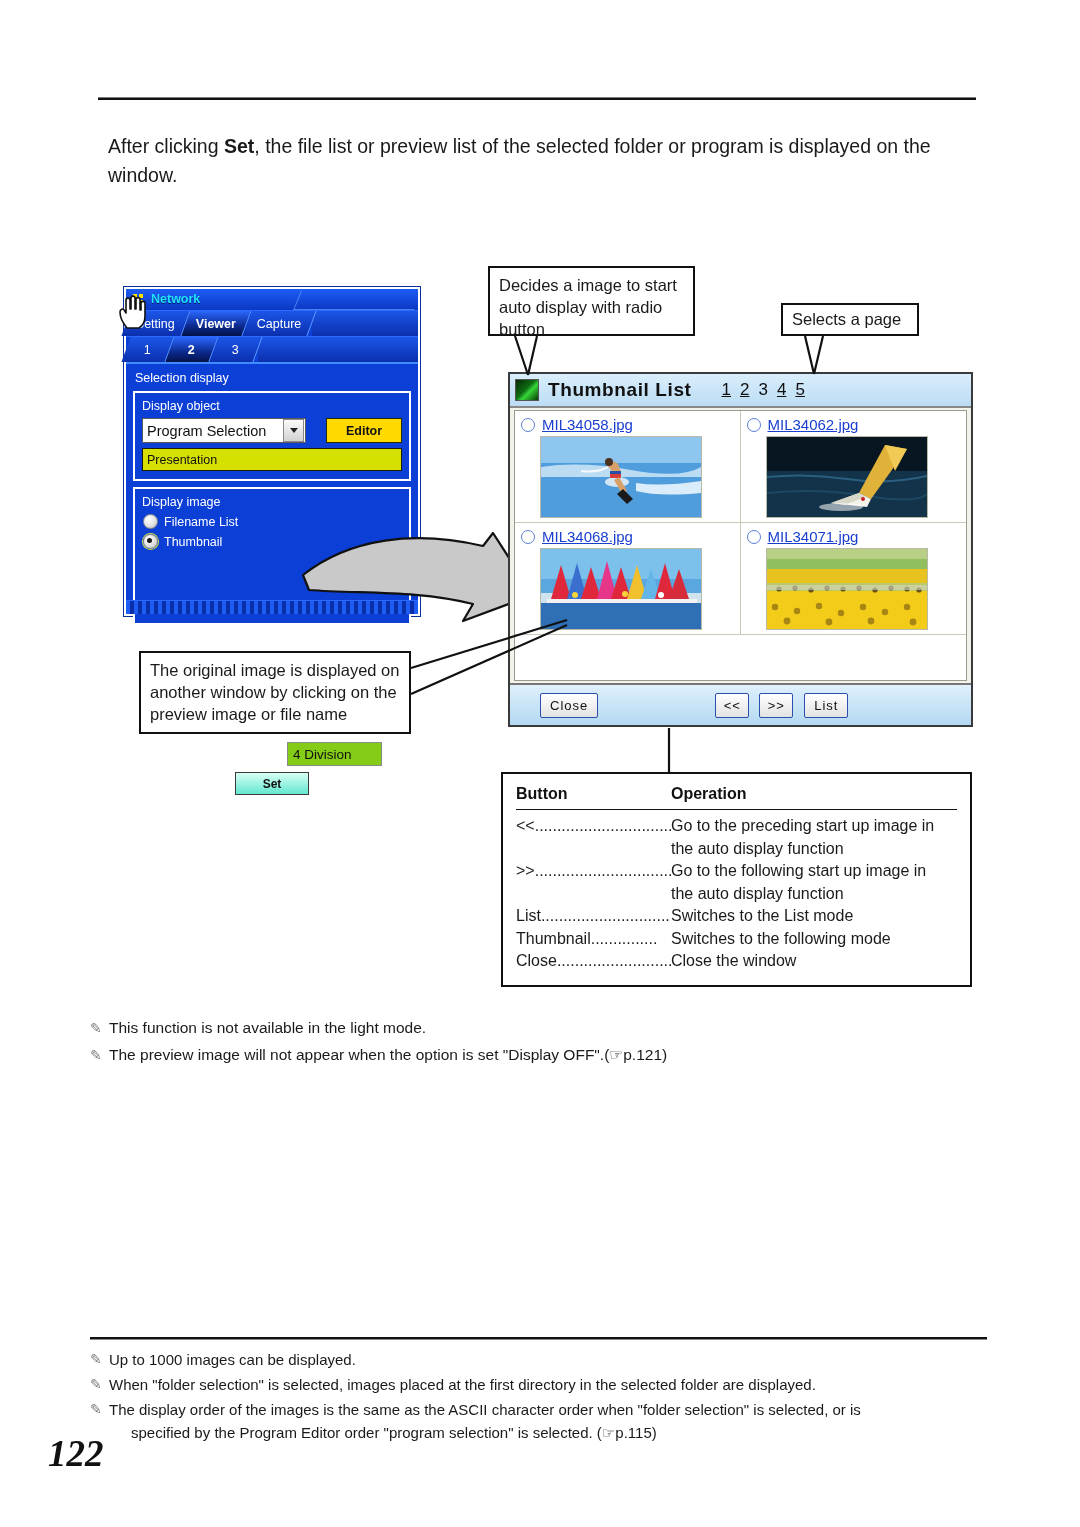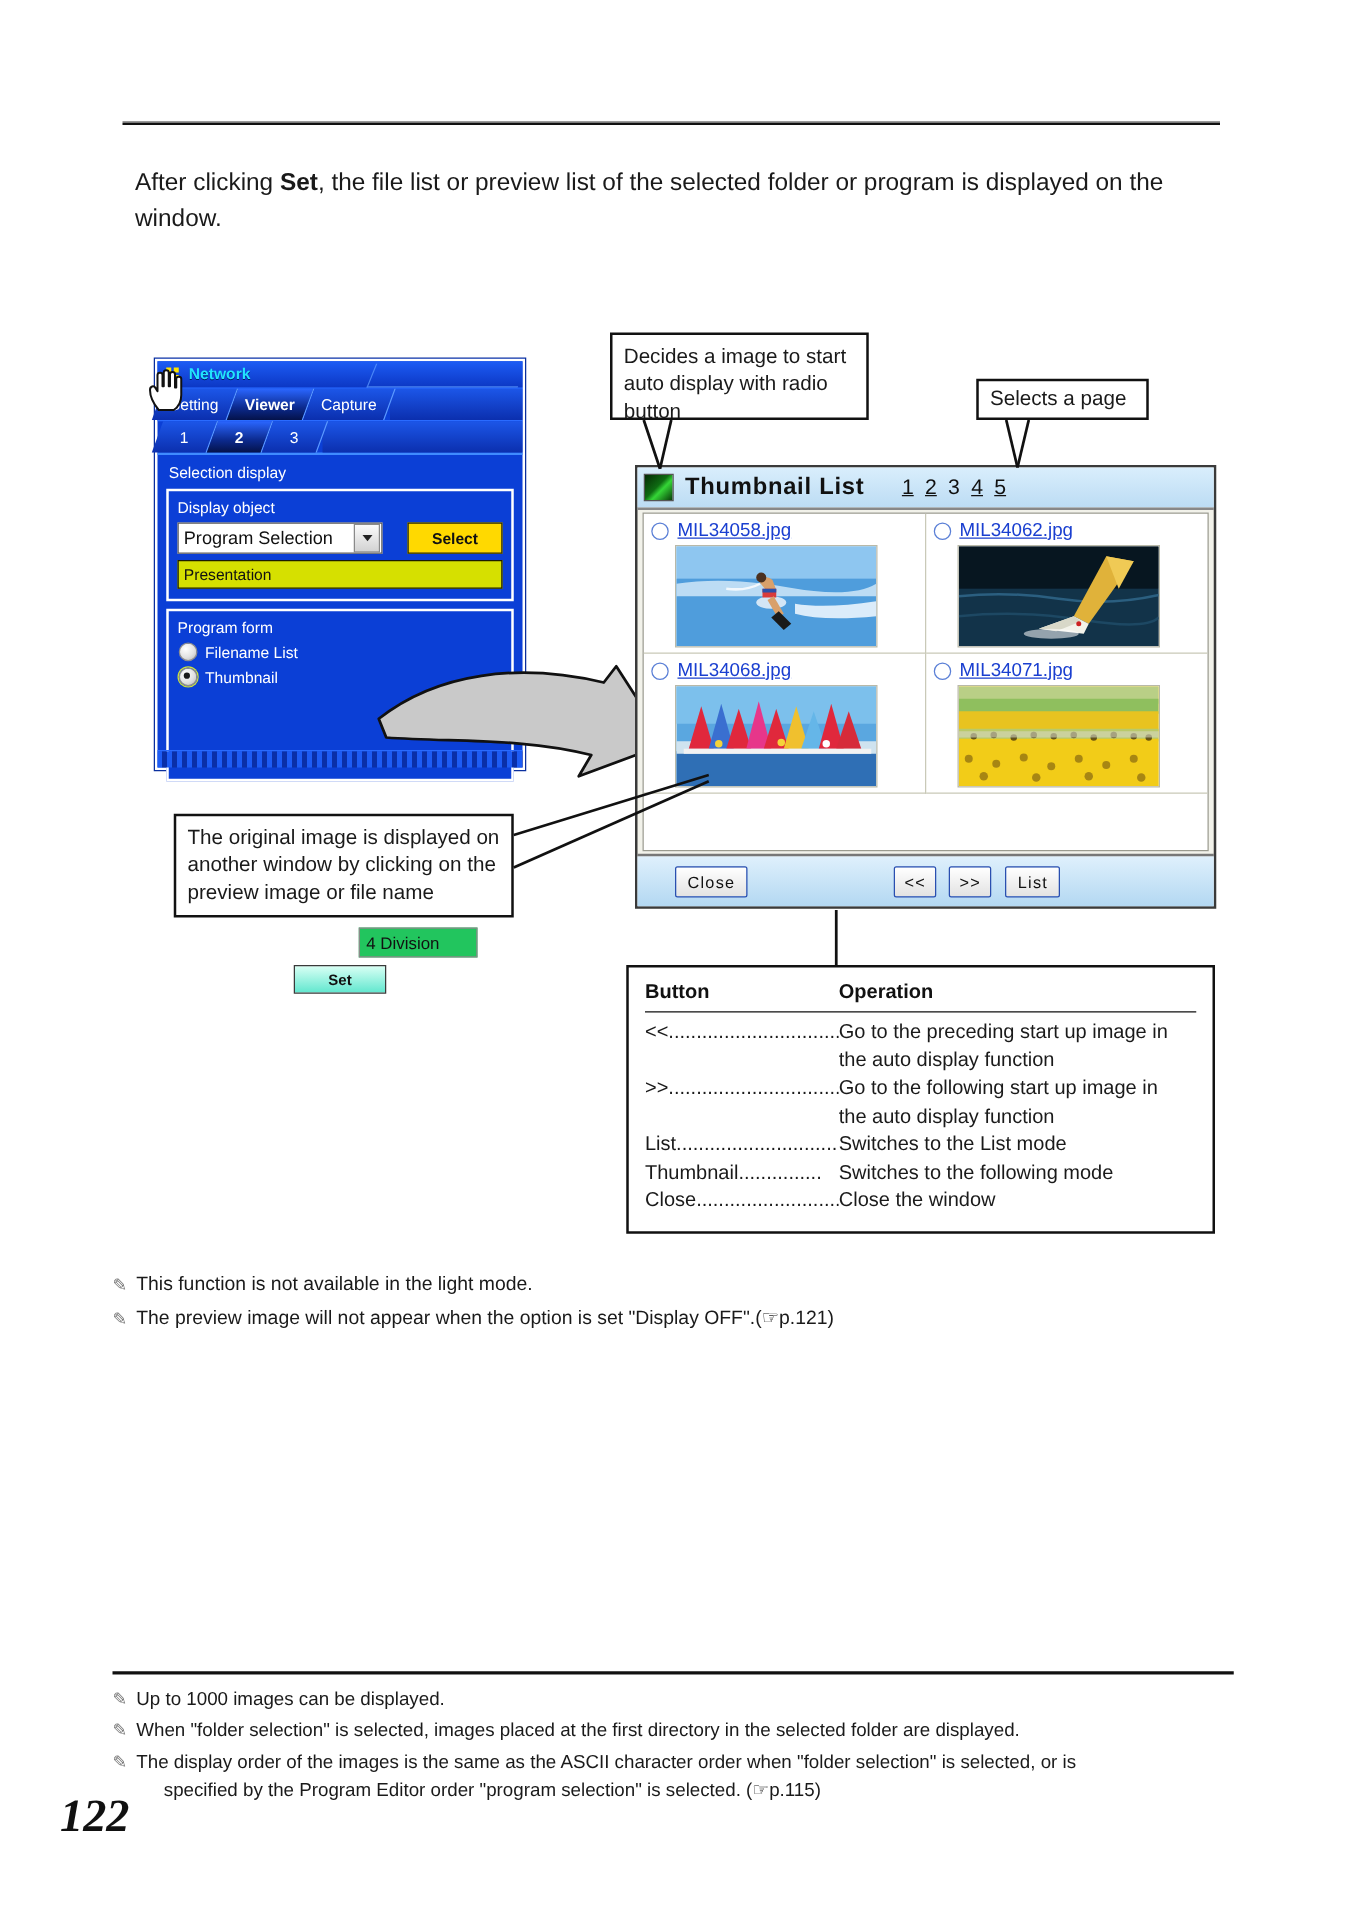--- a/index.html
+++ b/index.html
@@ -130,21 +130,21 @@
     border:1px solid #8f8f8f;position:relative;flex:none;
   }
   .radio.on::after{
     content:"";position:absolute;left:3px;top:3px;width:5px;height:5px;
     border-radius:50%;background:#1a1a1a;
   }
   .radio.on{box-shadow:0 0 0 1px #cde23a;}
 
   .divbox{
     position:absolute;left:152px;top:253px;width:88px;height:22px;
-    background:#22c55e;border:1px solid #8a8a8a;
+    background:#84cc16;border:1px solid #8a8a8a;
     display:flex;align-items:center;padding-left:5px;
     font-size:13.5px;color:#111;
   }
   .setbtn{
     position:absolute;left:100px;top:283px;width:72px;height:21px;
     background:linear-gradient(to bottom,#d8fff4,#62e7cf);
     border:1px solid #3a3a3a;
     display:flex;align-items:center;justify-content:center;
     font-size:12px;font-weight:bold;color:#111;
   }
@@ -323,27 +323,27 @@
 
     <div class="panel">
       <div class="plabel">Display object</div>
       <div class="selectrow">
         <div class="combo">
           <span class="val">Program Selection</span>
           <span class="arrowbtn">
               <i></i>
             </span>
         </div>
-        <div class="selectbtn">Select</div>
+        <div class="selectbtn">Editor</div>
       </div>
       <div class="progbar">Presentation</div>
     </div>
 
     <div class="panel" style="height:120px;position:relative;">
-      <div class="plabel">Program form</div>
+      <div class="plabel">Display image</div>
       <div class="radioline">
         <span class="radio"></span>
         <span>Filename List</span>
       </div>
       <div class="radioline">
         <span class="radio on"></span>
         <span>Thumbnail</span>
       </div>
       <div class="divbox">4 Division</div>
       <div class="setbtn">Set</div>

